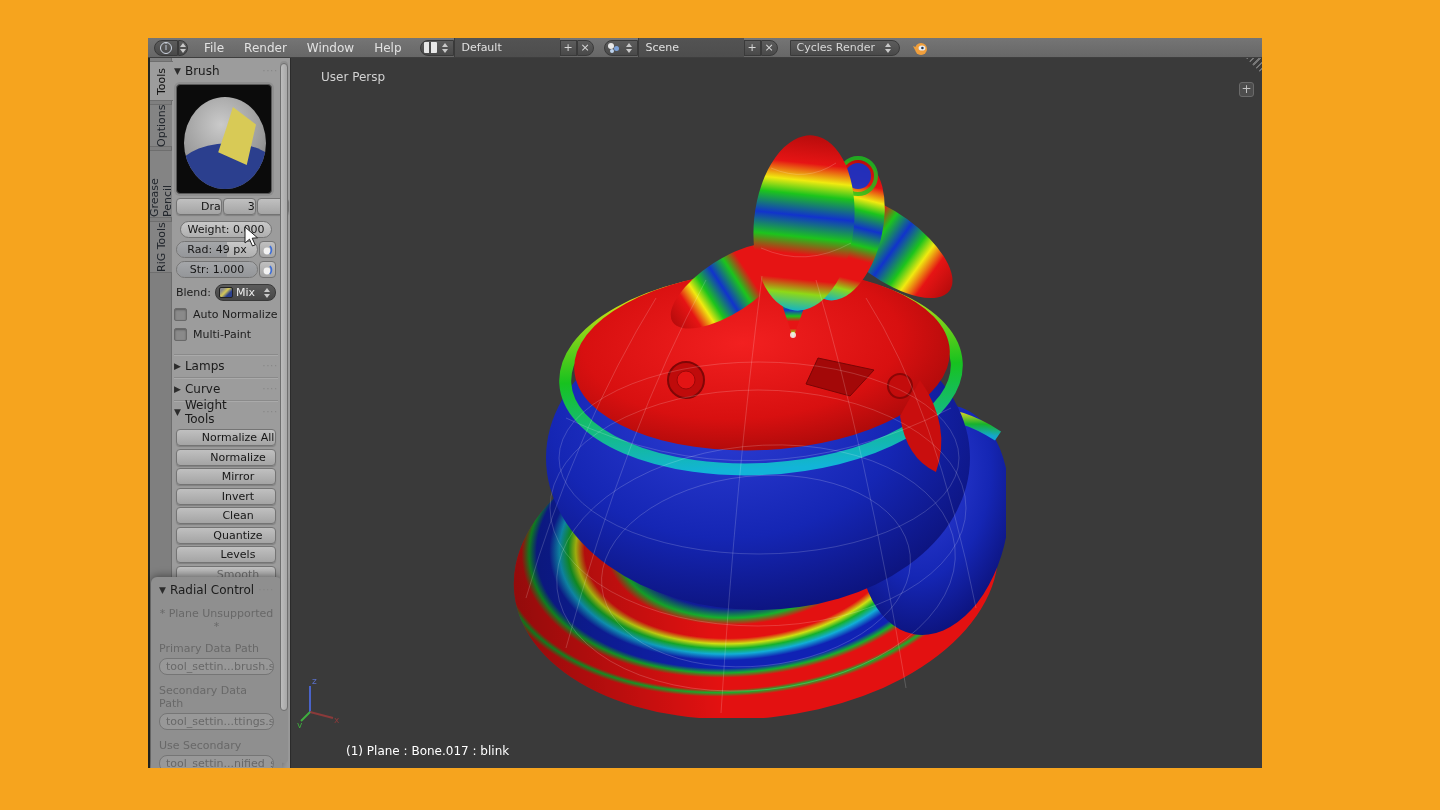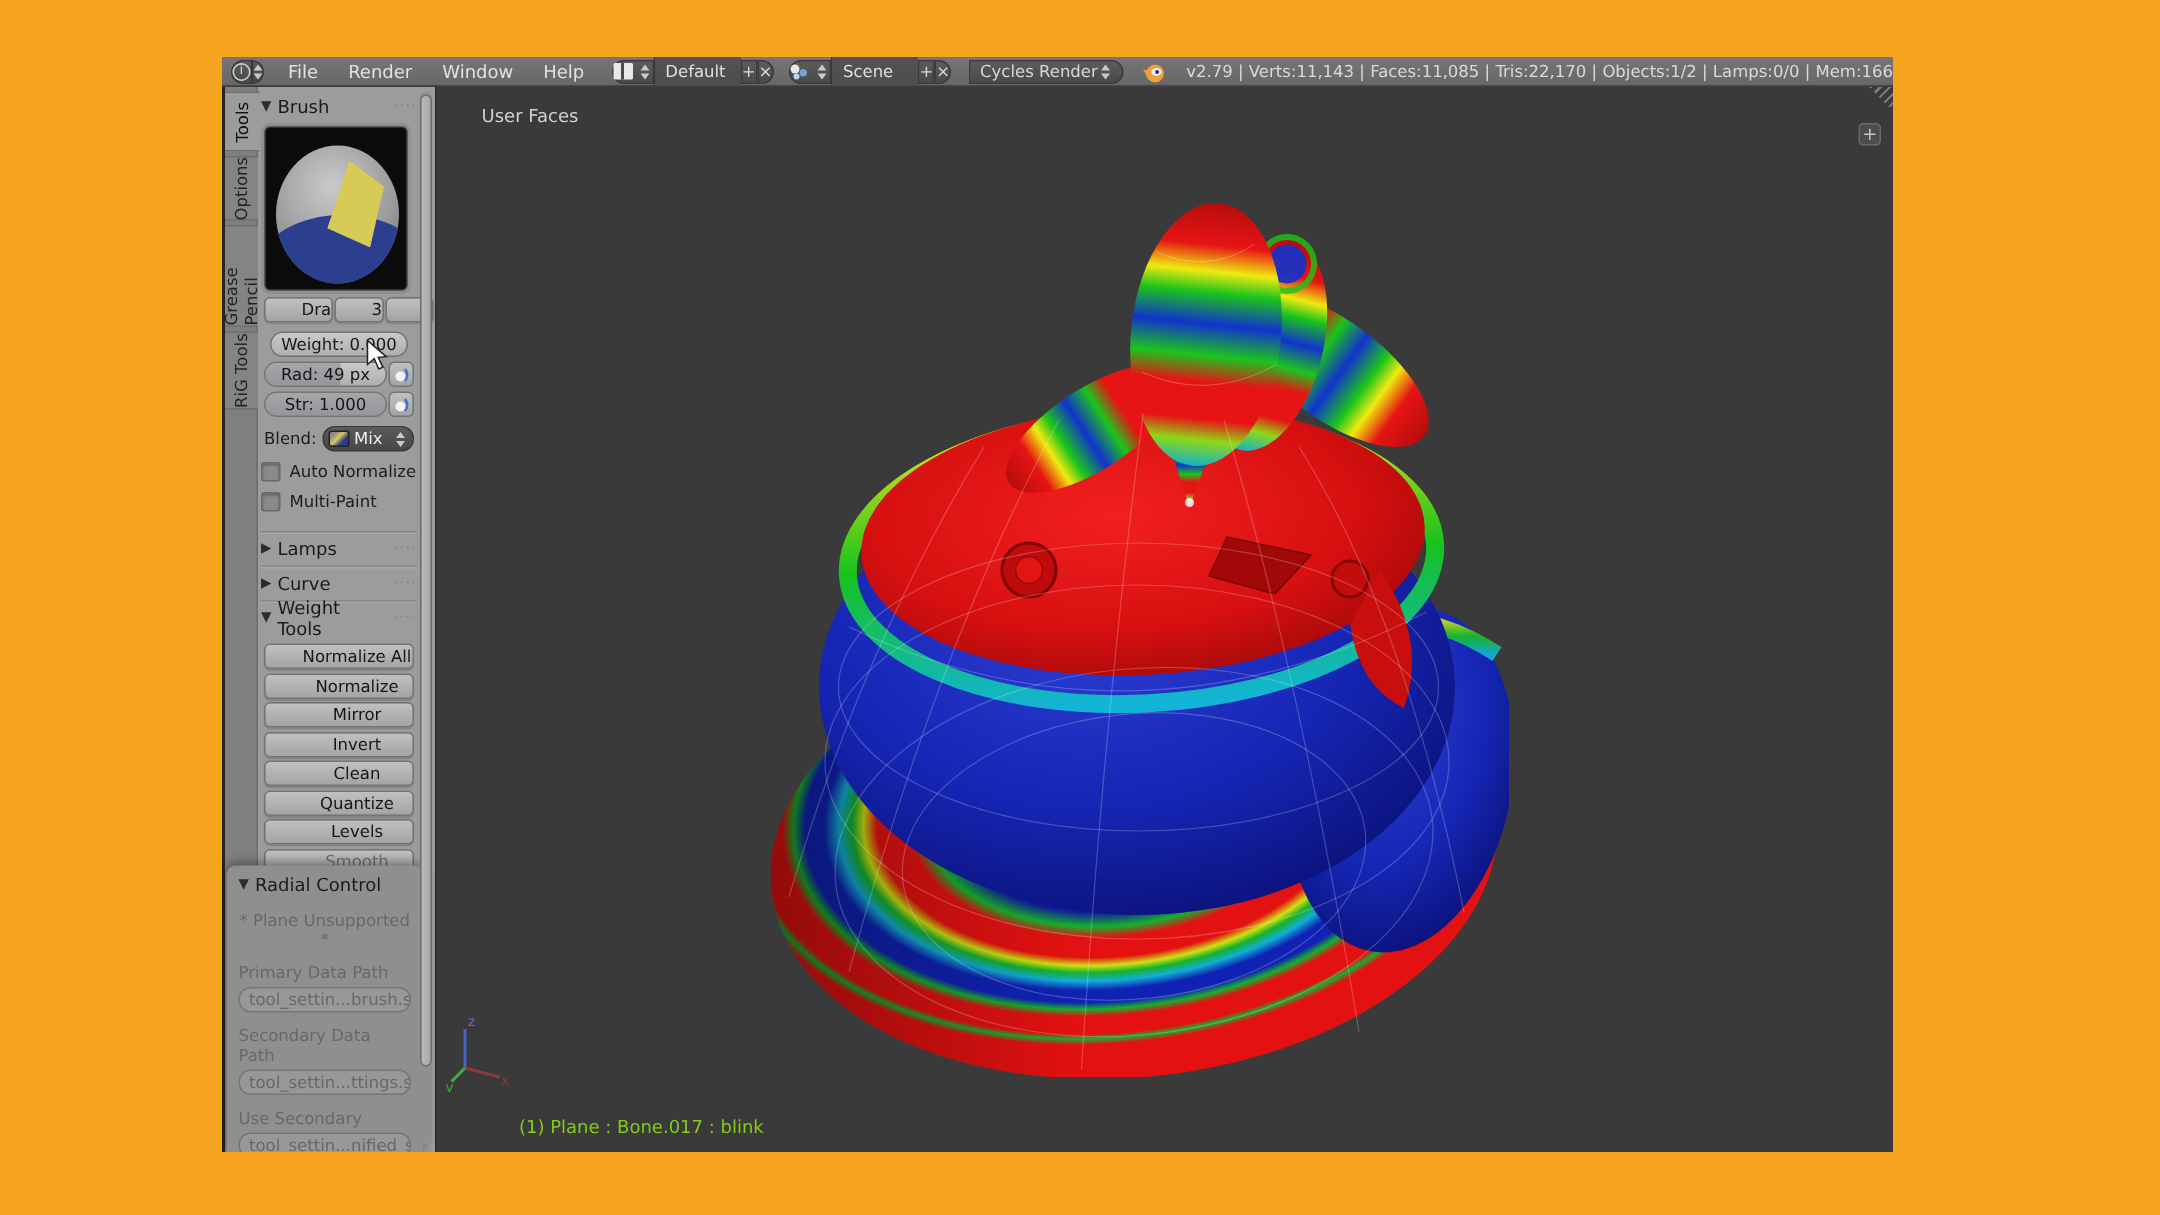--- a/index.html
+++ b/index.html
@@ -95,21 +95,21 @@
   .gray { color:#686868; }
   .pnotice { font-size:11px; text-align:center; margin-top:8px; }
   .plabel { font-size:11px; margin-top:9px; }
   .pfield { margin-top:3px; background:#989898; border:1px solid #757575; border-radius:8px; height:17px;
             font-size:11px; line-height:15px; padding-left:6px; overflow:hidden; white-space:nowrap; }
 
   
   .viewport { position:absolute; left:142px; top:20px; right:0; height:710px; background:#3a3a3a; overflow:hidden;
               border-left:1px solid #2c2c2c; }
   .vp-label { position:absolute; left:30px; top:12px; color:#d2d2d2; font-size:12px; }
-  .vp-status { position:absolute; left:55px; bottom:10px; color:#84cc16; font-size:12px; }
+  .vp-status { position:absolute; left:55px; bottom:10px; color:#ffffff; font-size:12px; }
   .corner-hatch { position:absolute; right:0; top:0; width:20px; height:20px;
                   background:repeating-linear-gradient(135deg, transparent 0 3px, #787878 3px 4.5px);
                   clip-path:polygon(100% 0, 20% 0, 100% 80%); }
   .vp-plus { position:absolute; right:8px; top:24px; width:15px; height:15px; background:#4d4d4d;
              border:1px solid #6a6a6a; border-radius:3px; color:#c3c3c3; font-size:12px; line-height:13px; text-align:center; }
 
   .cursor { position:absolute; left:244px; top:226px; z-index:50; pointer-events:none; }
 </style>
 </head>
 <body>
@@ -164,21 +164,20 @@
     </div>
 
     <span class="ico-blender" style="margin-left:12px;">
       <svg width="16" height="14" viewBox="0 0 16 14">
         <circle cx="9" cy="7" r="6" fill="#f09f3c"></circle>
         <ellipse cx="10" cy="6" rx="3.4" ry="2.6" fill="#e8eef6"></ellipse>
         <circle cx="10.4" cy="6" r="1.3" fill="#27384e"></circle>
         <path d="M1 4 L6 6 L3 8 Z" fill="#f09f3c"></path>
       </svg>
     </span>
-    <span class="stats">v2.79 | Verts:11,143 | Faces:11,085 | Tris:22,170 | Objects:1/2 | Lamps:0/0 | Mem:166</span>
   </div>
 
   <div class="tool-region">
     <div class="tab-col"></div>
     <div class="vtab active" style="top:3px; height:40px;">Tools</div>
     <div class="vtab" style="top:46px; height:43px;">Options</div>
     <div class="vtab" style="top:92px; height:68px;">Grease Pencil</div>
     <div class="vtab" style="top:163px; height:52px;">RiG Tools</div>
 
     <div class="panels">
@@ -301,21 +300,21 @@
       <div class="pfield gray">tool_settin...nified_size</div>
 
     </div>
 
     <div class="scrollbar">
       <div class="scrollthumb"></div>
     </div>
   </div>
 
   <div class="viewport">
-    <div class="vp-label">User Faces</div>
+    <div class="vp-label">User Persp</div>
     <div class="corner-hatch"></div>
     <div class="vp-plus">+</div>
 
     <svg class="abs" style="left:215px; top:70px;" width="500" height="590" viewBox="0 0 500 590">
       <defs>
         <radialGradient id="gBrim" cx="0.48" cy="0.40" r="0.52">
           <stop offset="0.44" stop-color="#101d9a"></stop>
           <stop offset="0.50" stop-color="#15b12c"></stop>
           <stop offset="0.545" stop-color="#e31111"></stop>
           <stop offset="0.63" stop-color="#e31111"></stop>

